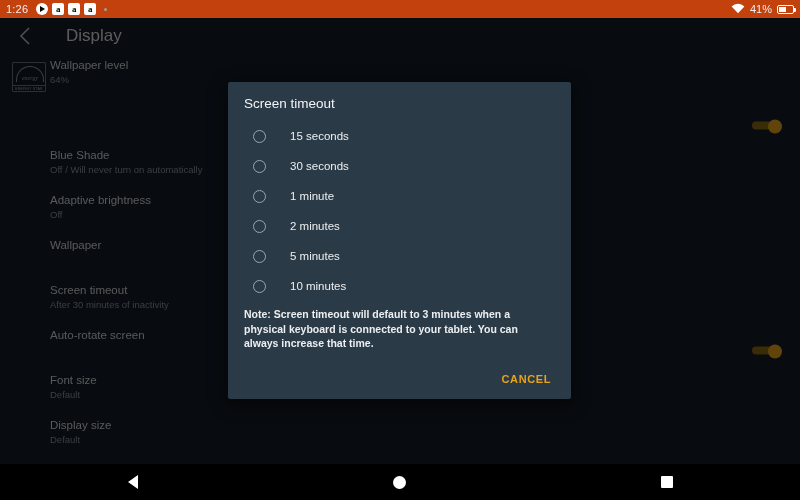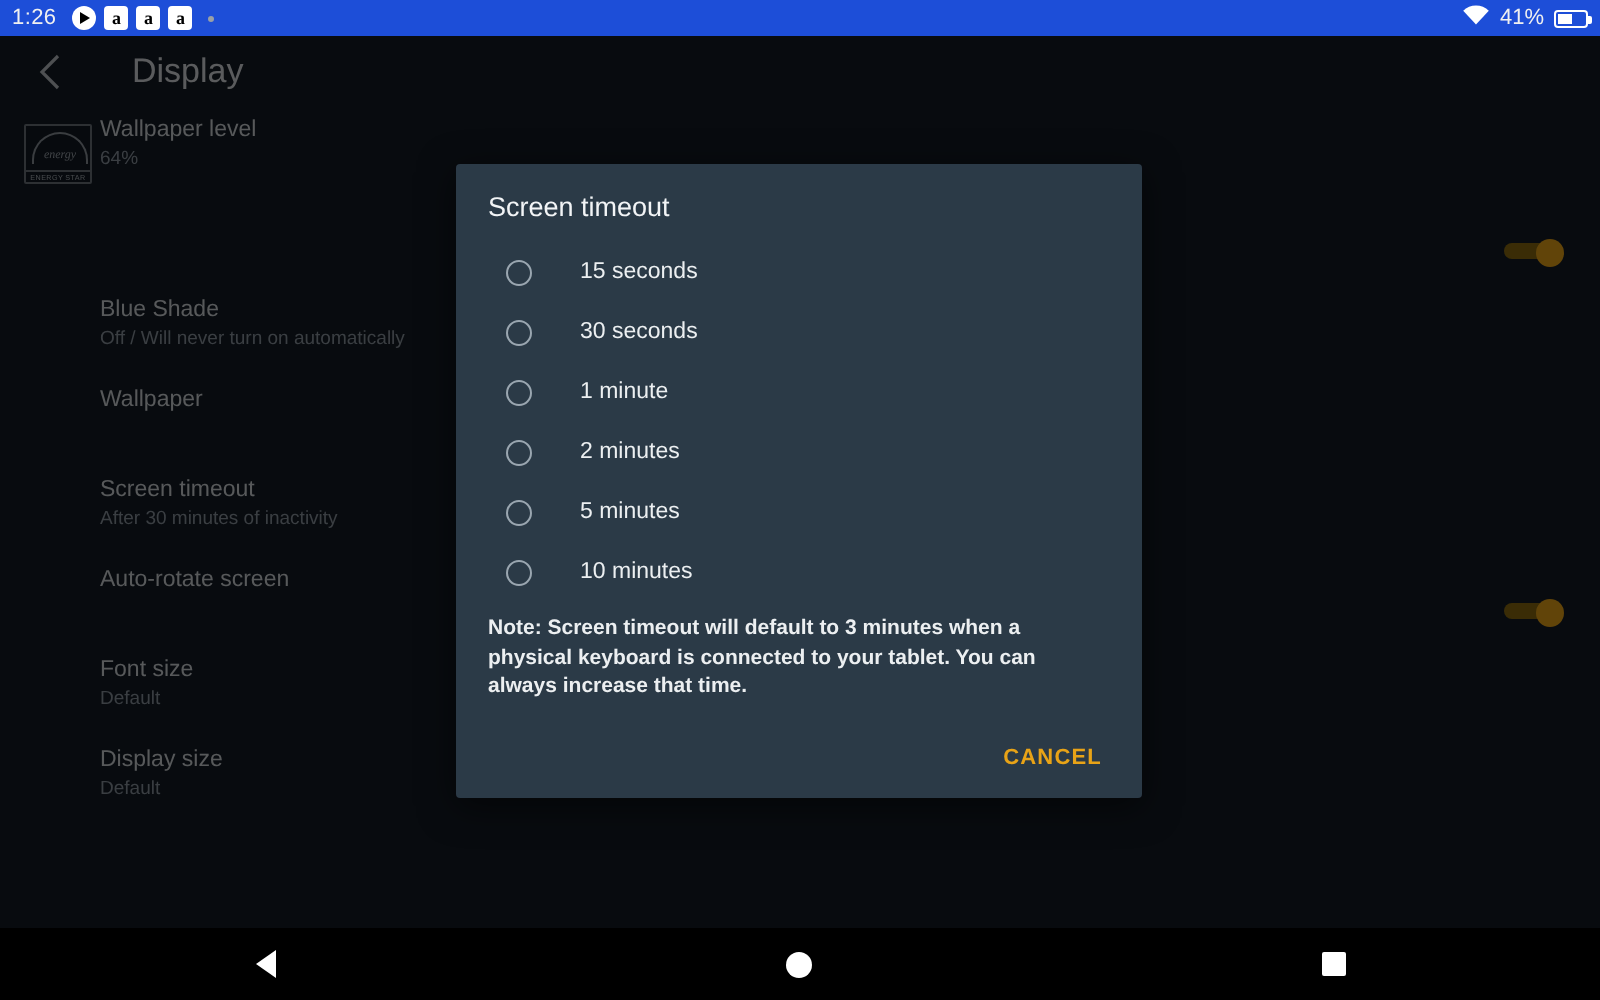--- a/index.html
+++ b/index.html
@@ -7,21 +7,21 @@
   body {
     font-family:"Liberation Sans", sans-serif;
     background:#0d1117;
     color:#e6e8ea;
     position:relative;
   }
 
   
   #status-bar{
     position:absolute; left:0; top:0; width:800px; height:18px;
-    background:#1d4ed8; display:flex; align-items:center;
+    background:#c2410c; display:flex; align-items:center;
     padding:0 6px; font-size:11px; color:#fff;
   }
   #status-time{ font-size:11px; letter-spacing:.2px; color:#f0f0f0; }
   .status-icons-left{ display:flex; align-items:center; gap:4px; margin-left:8px; }
   .appicon{
     width:12px;height:12px;background:#fff;color:#000;border-radius:2px;
     font-size:9px;font-weight:bold;display:flex;align-items:center;justify-content:center;
     font-family:"Liberation Serif", serif;
   }
   .play-ic{
@@ -220,20 +220,26 @@
       </div>
     </div>
 
     <div class="row">
       <div class="texts">
         <span class="title">Blue Shade</span>
         <span class="sub">Off / Will never turn on automatically</span>
       </div>
     </div>
 
+    <div class="row">
+      <div class="texts">
+        <span class="title">Adaptive brightness</span>
+        <span class="sub">Off</span>
+      </div>
+    </div>
 
     <div class="row">
       <div class="texts">
         <span class="title">Wallpaper</span>
       </div>
     </div>
 
     <div class="row">
       <div class="texts">
         <span class="title">Screen timeout</span>

